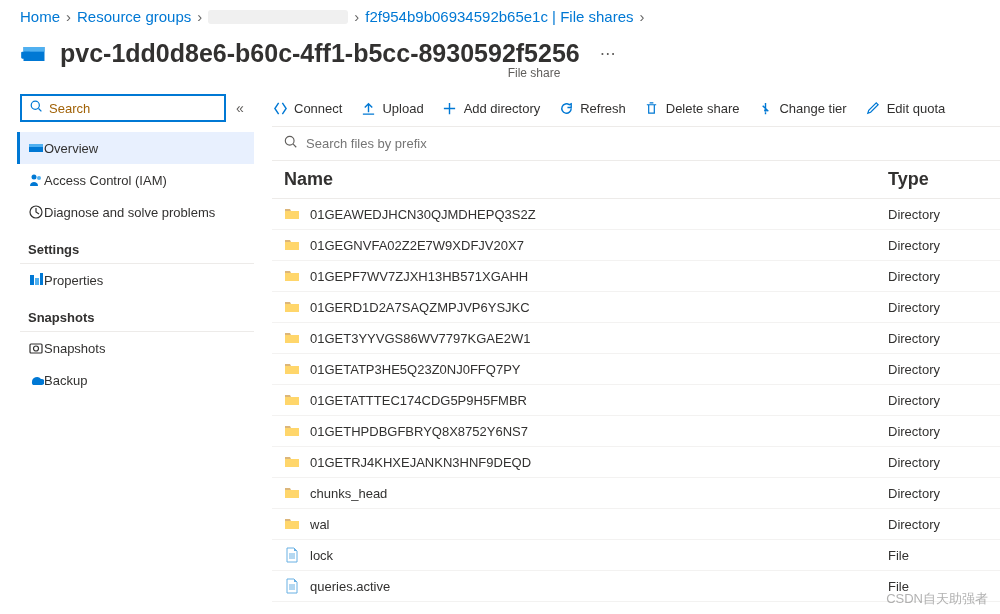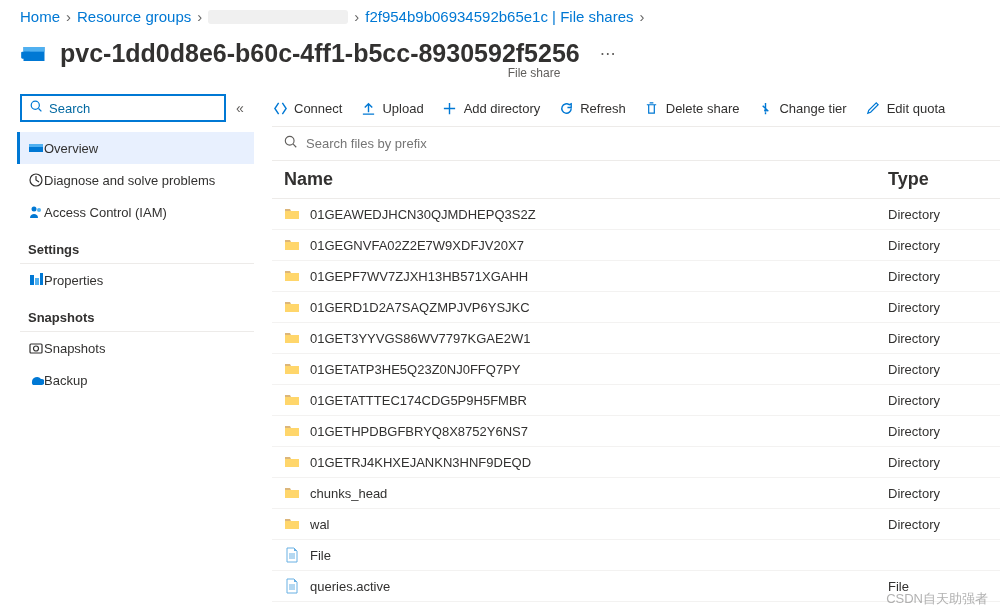--- a/index.html
+++ b/index.html
@@ -12,21 +12,21 @@
     
     .title-row { display: flex; align-items: center; padding: 6px 20px 0 20px; gap: 12px; }
     .title-icon { width: 28px; height: 28px; }
     .title-text { font-size: 25px; font-weight: 600; color: #323130; }
     .title-more { color: #605e5c; font-size: 16px; margin-left: 8px; cursor: pointer; }
     .subtitle { padding: 0 20px 14px 88px; font-size: 12px; color: #605e5c; margin-top: -2px; text-align: center; }
     
     .main-area { display: flex; }
     
     .sidebar { width: 262px; padding: 0 8px 0 20px; }
-    .search-box { display: flex; align-items: center; border: 2px solid #0078d4; padding: 4px 8px; font-size: 13px; color: #0369a1; width: 206px; }
+    .search-box { display: flex; align-items: center; border: 2px solid #0078d4; padding: 4px 8px; font-size: 13px; color: #a16207; width: 206px; }
     .search-row { display: flex; align-items: center; gap: 10px; }
     .collapse-btn { color: #605e5c; font-size: 14px; cursor: pointer; }
     
     .nav-list { margin-top: 10px; }
     .nav-item { display: flex; align-items: center; padding: 8px 8px; font-size: 13px; color: #323130; cursor: pointer; }
     .nav-item.active { background: #e8f0fe; border-left: 3px solid #0078d4; margin-left: -3px; font-weight: 400; }
     .nav-icon { width: 16px; height: 16px; display: inline-flex; align-items: center; justify-content: center; }
     
     .section-header { font-size: 13px; font-weight: 700; color: #323130; padding: 14px 8px 6px 8px; border-bottom: 1px solid #edebe9; }
     
@@ -95,35 +95,35 @@
           <svg viewBox="0 0 16 16" width="16" height="16">
               <path fill="#0078d4" d="M1 4h14v8H1z"></path>
               <path fill="#50b0f0" d="M1 4h14v3H1z"></path>
             </svg>
         </span>
         <span>Overview</span>
       </div>
       <div class="nav-item">
         <span class="nav-icon">
           <svg viewBox="0 0 16 16" width="16" height="16">
-              <circle cx="8" cy="8" r="6" fill="none" stroke="#323130" stroke-width="1.2"></circle>
-              <path d="M8 4v4l3 2" stroke="#323130" stroke-width="1.2" fill="none"></path>
+              <circle cx="6" cy="5" r="2.5" fill="#0078d4"></circle>
+              <path d="M2 14c0-3 2-4 4-4s4 1 4 4" fill="#0078d4"></path>
+              <circle cx="11" cy="6" r="2" fill="#50b0f0"></circle>
             </svg>
         </span>
-        <span>Diagnose and solve problems</span>
+        <span>Access Control (IAM)</span>
       </div>
       <div class="nav-item">
         <span class="nav-icon">
           <svg viewBox="0 0 16 16" width="16" height="16">
-              <circle cx="6" cy="5" r="2.5" fill="#0078d4"></circle>
-              <path d="M2 14c0-3 2-4 4-4s4 1 4 4" fill="#0078d4"></path>
-              <circle cx="11" cy="6" r="2" fill="#50b0f0"></circle>
+              <circle cx="8" cy="8" r="6" fill="none" stroke="#323130" stroke-width="1.2"></circle>
+              <path d="M8 4v4l3 2" stroke="#323130" stroke-width="1.2" fill="none"></path>
             </svg>
         </span>
-        <span>Access Control (IAM)</span>
+        <span>Diagnose and solve problems</span>
       </div>
     </div>
 
     <div class="section-header">Settings</div>
     <div class="nav-item">
       <span class="nav-icon">
         <svg viewBox="0 0 16 16" width="16" height="16">
             <rect x="2" y="3" width="4" height="10" fill="#0078d4"></rect>
             <rect x="7" y="6" width="4" height="7" fill="#50b0f0"></rect>
             <rect x="12" y="1" width="3" height="12" fill="#0078d4"></rect>
@@ -318,20 +318,21 @@
             <span class="col-type">Directory</span>
           </div>
           <div class="table-row">
             <span class="row-icon"><svg width="16" height="16" viewBox="0 0 16 16">
                 <path fill="#fff" stroke="#69b0e3" stroke-width="1" d="M3 1h7l3 3v11H3z"></path>
                 <path fill="#69b0e3" d="M10 1v3h3z"></path>
                 <line x1="5" y1="7" x2="11" y2="7" stroke="#69b0e3"></line>
                 <line x1="5" y1="9" x2="11" y2="9" stroke="#69b0e3"></line>
                 <line x1="5" y1="11" x2="11" y2="11" stroke="#69b0e3"></line>
               </svg></span>
+            <span class="col-name">lock</span>
             <span class="col-type">File</span>
           </div>
           <div class="table-row">
             <span class="row-icon"><svg width="16" height="16" viewBox="0 0 16 16">
                 <path fill="#fff" stroke="#69b0e3" stroke-width="1" d="M3 1h7l3 3v11H3z"></path>
                 <path fill="#69b0e3" d="M10 1v3h3z"></path>
                 <line x1="5" y1="7" x2="11" y2="7" stroke="#69b0e3"></line>
                 <line x1="5" y1="9" x2="11" y2="9" stroke="#69b0e3"></line>
                 <line x1="5" y1="11" x2="11" y2="11" stroke="#69b0e3"></line>
               </svg></span>

